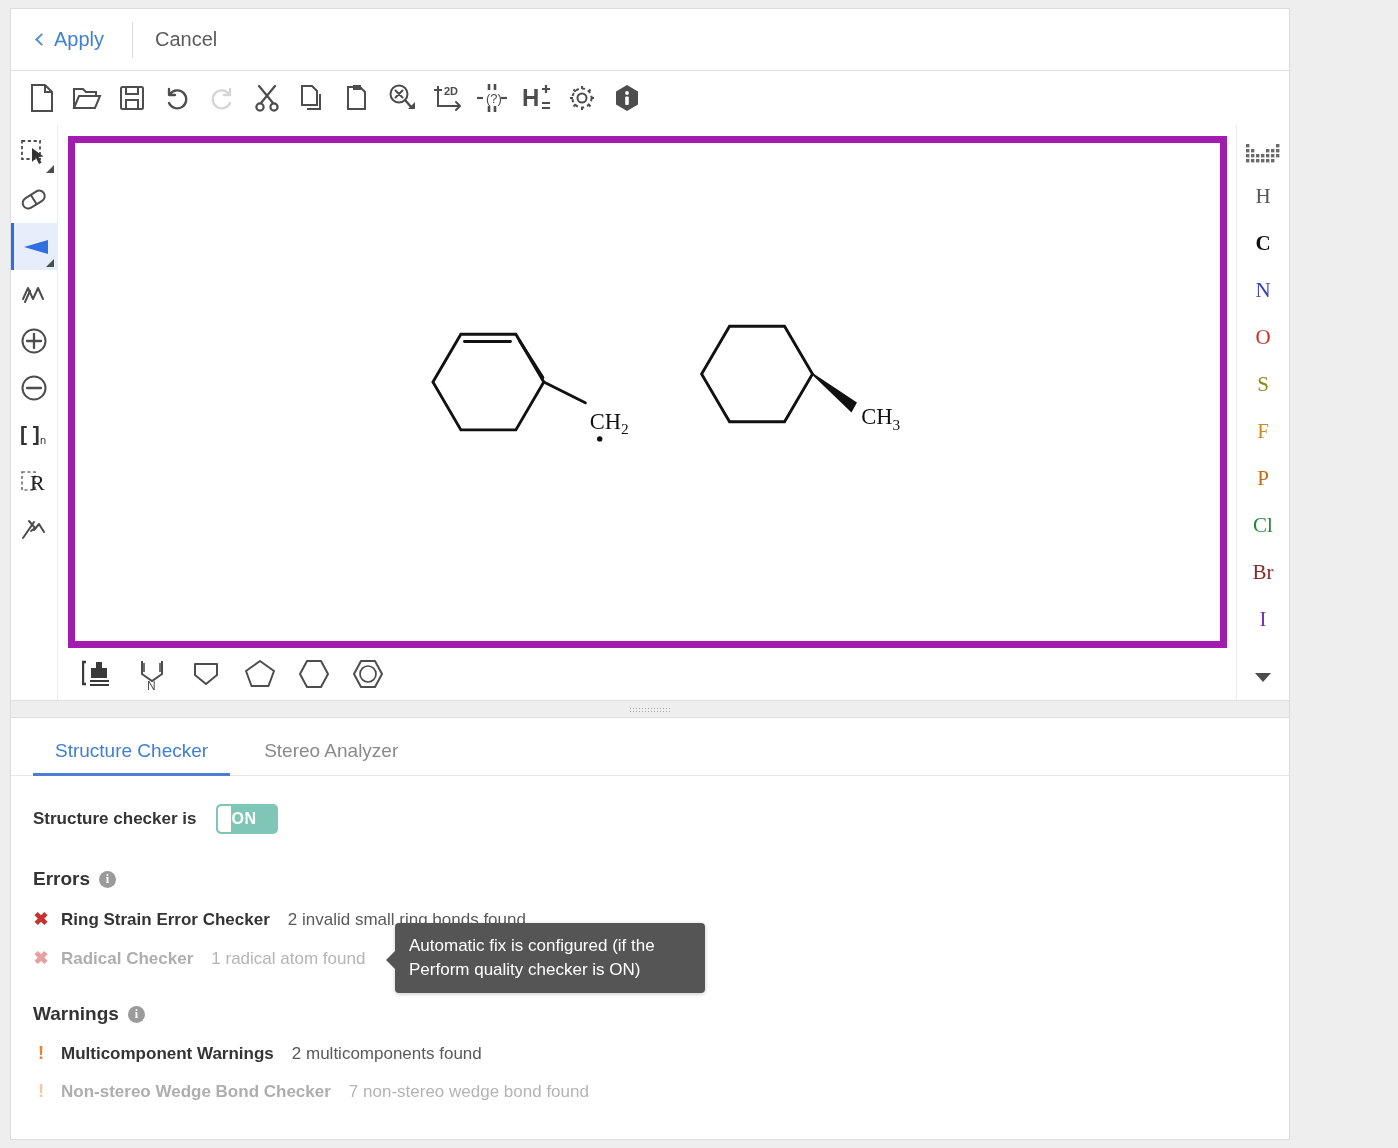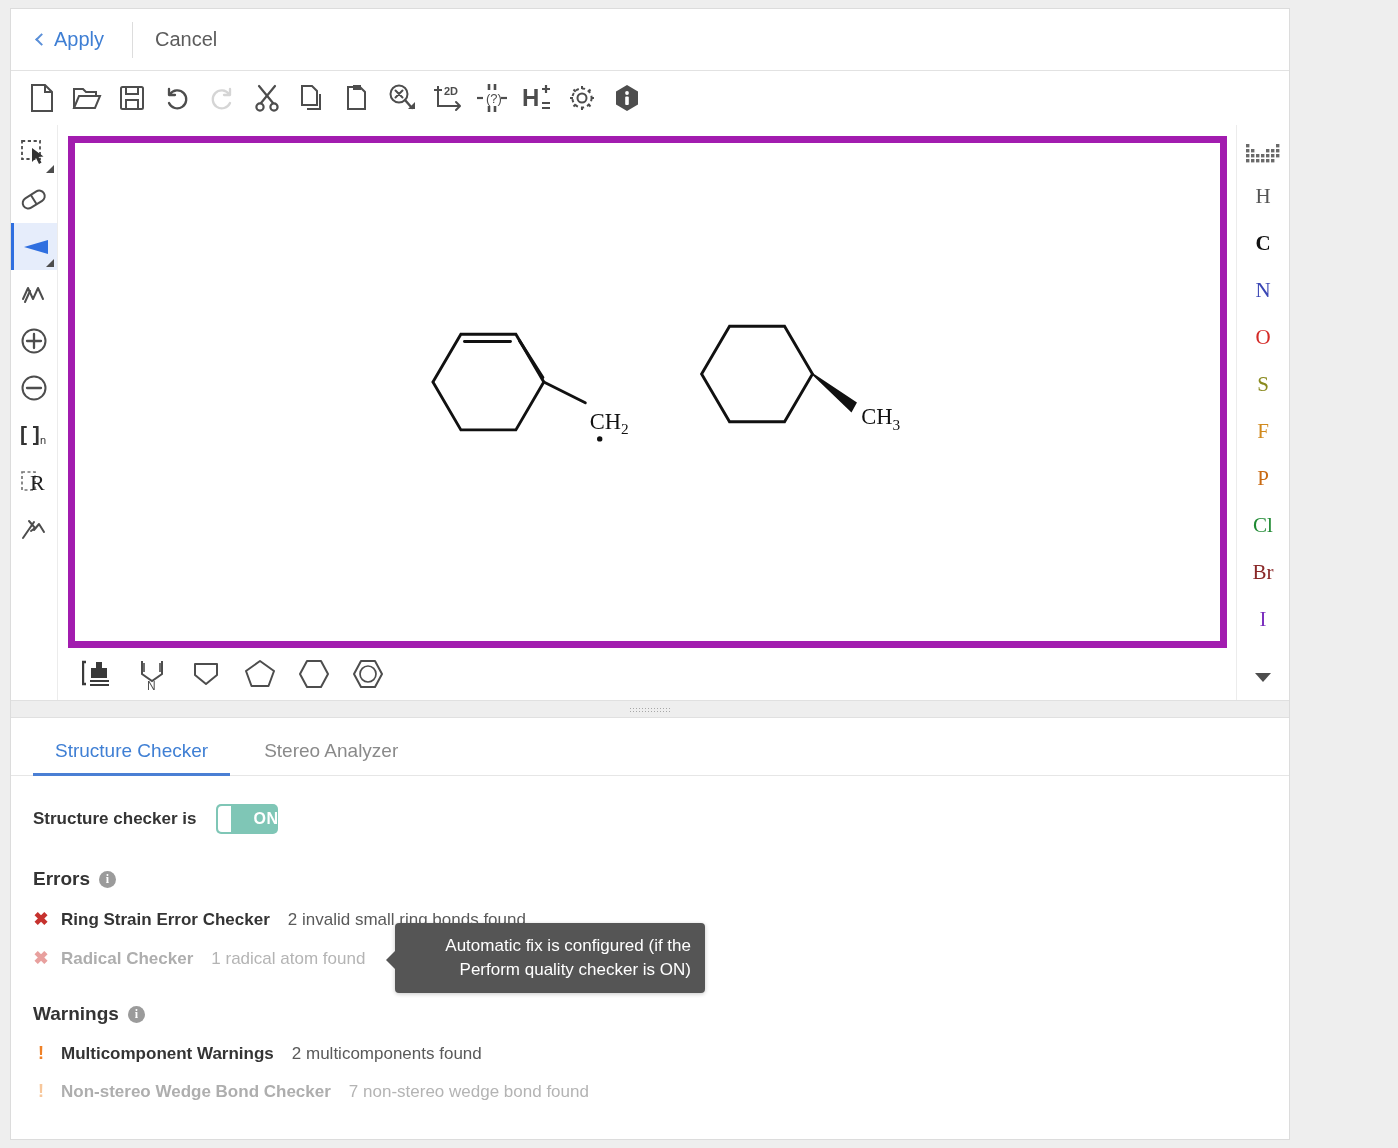--- a/index.html
+++ b/index.html
@@ -222,21 +222,21 @@
     position: relative;
   }
   .toggle .knob {
     width: 13px; height: 26px;
     background: #fff;
     border-radius: 4px 0 0 4px;
     margin-left: 2px;
   }
   .toggle .on-text {
     color: #fff; font-size: 16px; font-weight: bold;
-    flex: 1 1 auto; text-align: right;
+    flex: 1 1 auto; text-align: left;
     letter-spacing: .5px;
   }
 
   .sec-head {
     display: flex; align-items: center; gap: 9px;
     font-size: 19px; font-weight: bold; color: #343434;
     margin-bottom: 18px;
   }
   .info-ico {
     width: 17px; height: 17px; border-radius: 50%;
@@ -272,21 +272,21 @@
   .tooltip {
     position: absolute;
     left: 395px; top: 923px;
     width: 310px;
     background: #555555;
     color: #fff;
     border-radius: 4px;
     padding: 11px 14px;
     font-size: 17px;
     line-height: 1.4;
-    text-align: right;
+    text-align: left;
     z-index: 40;
     box-shadow: 0 1px 4px rgba(0,0,0,.22);
   }
   .tooltip::before {
     content: "";
     position: absolute;
     left: -9px; top: 28px;
     width: 0; height: 0;
     border-top: 9px solid transparent;
     border-bottom: 9px solid transparent;

